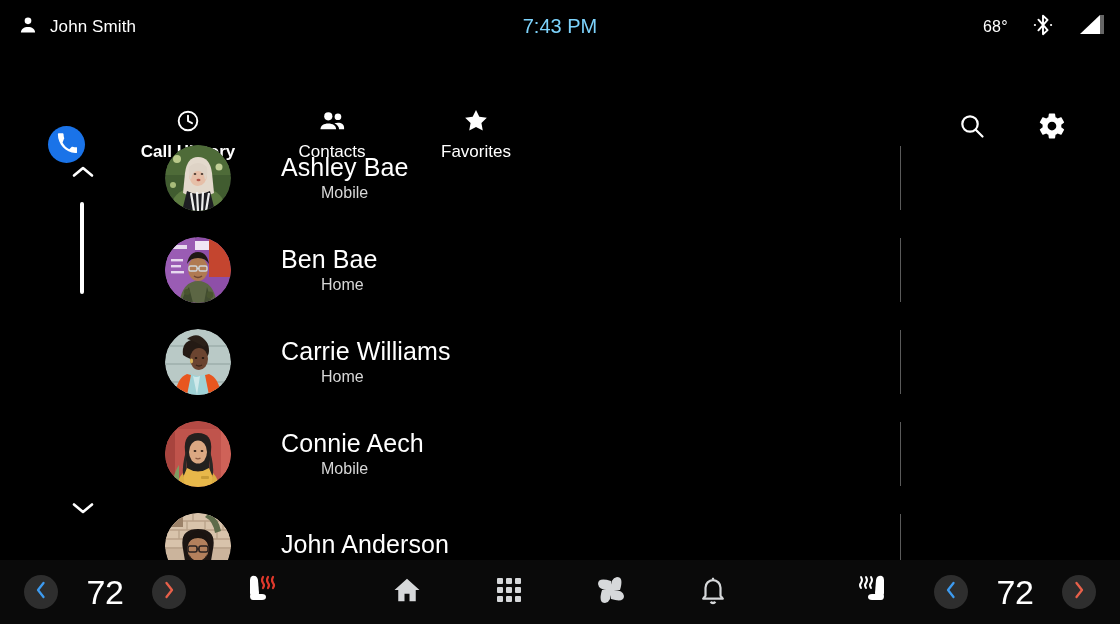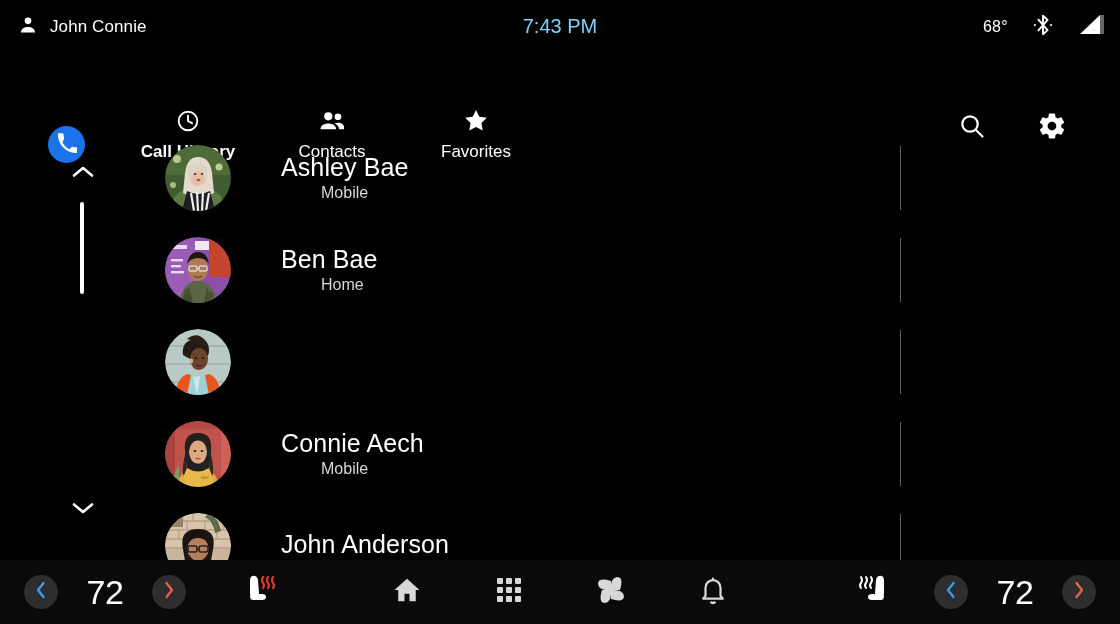--- a/index.html
+++ b/index.html
@@ -280,21 +280,21 @@
 <div class="screen">
 
   <div class="statusbar">
     <div class="status-user">
       <span>
         <svg width="20" height="20" viewBox="0 0 24 24" fill="#fff">
           <circle cx="12" cy="7" r="4"></circle>
           <path d="M3.5 21c0-4.2 3.8-6.6 8.5-6.6s8.5 2.4 8.5 6.6z"></path>
         </svg>
       </span>
-      <span class="status-user-name">John Connie</span>
+      <span class="status-user-name">John Smith</span>
     </div>
 
     <div class="status-clock">7:43 PM</div>
 
     <div class="status-right">
       <span class="status-temp">68°</span>
       <span>
         <svg width="22" height="26" viewBox="0 0 24 28" fill="none" stroke="#fff" stroke-width="2.1" stroke-linecap="round" stroke-linejoin="round">
           <path d="M7 8.2 L17 19.6 L12 24 L12 4 L17 8.4 L7 19.8"></path>
           <circle cx="3.2" cy="14" r="1.2" fill="#fff" stroke="none"></circle>
@@ -501,20 +501,24 @@
               <ellipse cx="38" cy="29" rx="1.3" ry="1" fill="#24160e"></ellipse>
               <path d="M31 36 q3 2 6 0" stroke="#3d2618" stroke-width="1.4" fill="none"></path>
               <ellipse cx="26.5" cy="32" rx="1.6" ry="2.4" fill="#d9b45a"></ellipse>
               <path d="M24 44 q9 6 18 0 l6 22 l-30 0z" fill="#9fd2d6"></path>
               <path d="M22 45 q-10 4 -12 21 l12 0 l4 -20z" fill="#e8561f"></path>
               <path d="M44 45 q10 4 12 21 l-12 0 l-4 -20z" fill="#e8561f"></path>
               <path d="M28 47 l4 19 l3 -19 q-4 2 -7 0z" fill="#cfe9ea"></path>
             </g>
           </svg>
         </div>
+        <div class="row-text">
+          <div class="row-name">Carrie Williams</div>
+          <div class="row-sub">Home</div>
+        </div>
         <div class="row-divider"></div>
         <div class="row-chevron">
           <span>
             <svg width="16" height="26" viewBox="0 0 16 26" fill="none" stroke="#fff" stroke-width="2.8" stroke-linecap="round" stroke-linejoin="round">
               <path d="M3.5 3 L12 13 L3.5 23"></path>
             </svg>
           </span>
         </div>
       </div>
 

